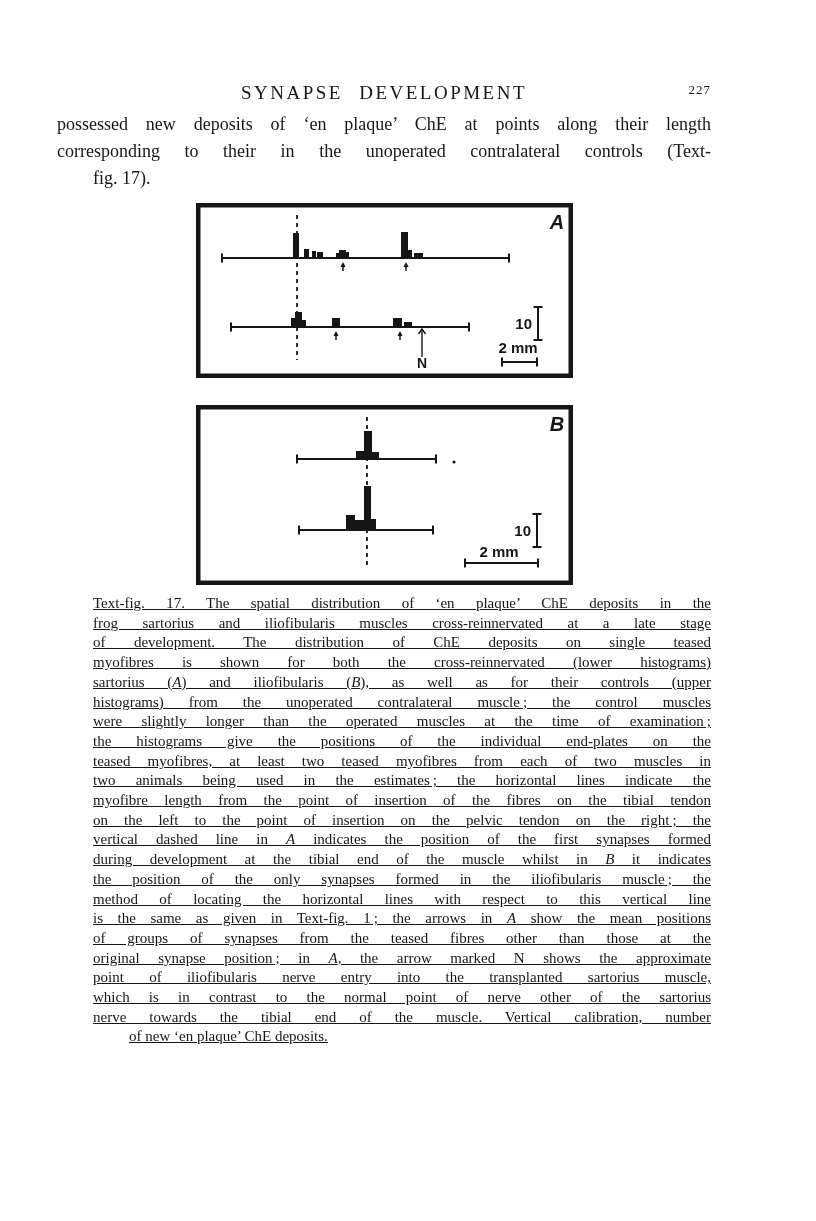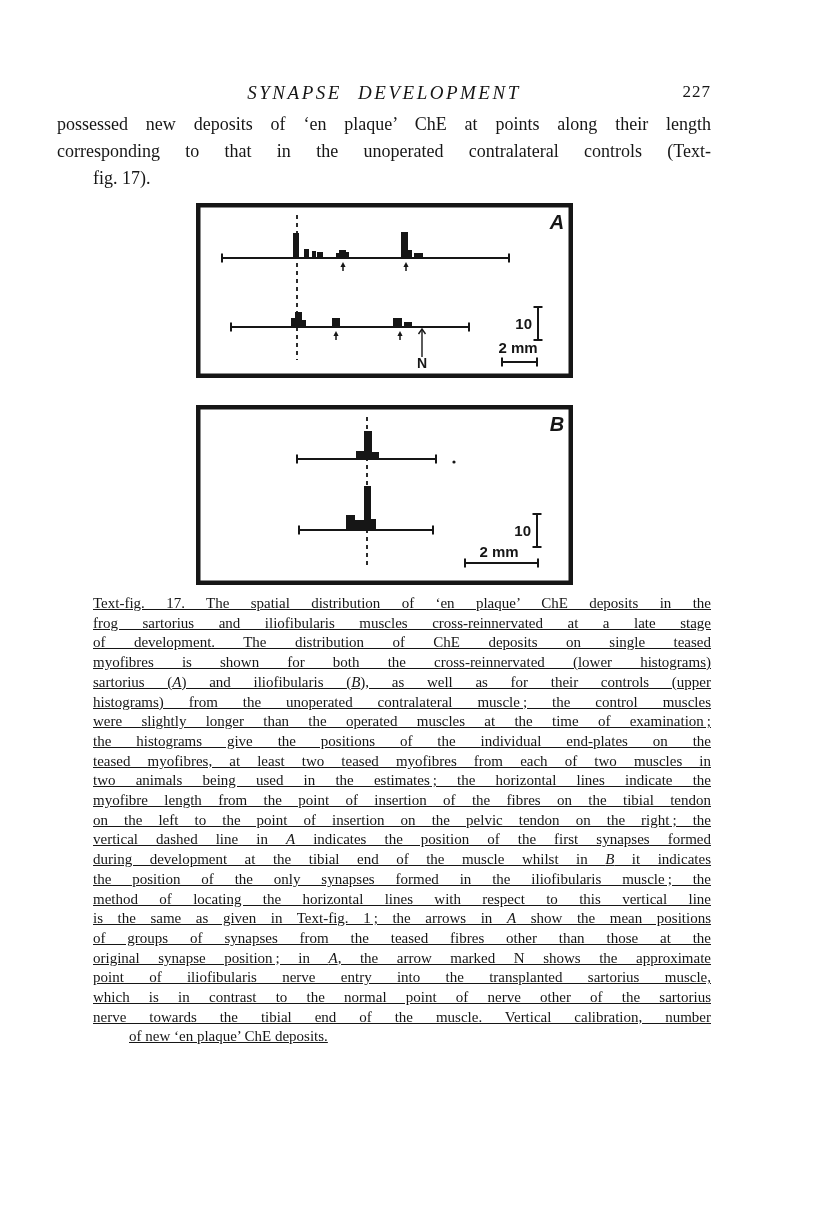--- a/index.html
+++ b/index.html
@@ -9,29 +9,28 @@
     position:relative;
     font-family:"Liberation Serif", serif;
     color:#161616;
     overflow:hidden;
   }
   .header-row{
     position:absolute;left:57px;top:82px;width:654px;height:26px;
   }
   .running-title{
     text-align:center;
-    font-style:italic;
     font-size:19px;
     letter-spacing:2.5px;
     word-spacing:9px;
     white-space:nowrap;
   }
   .page-number{
     position:absolute;right:0;top:0;
-    font-size:17px;
+    font-size:13px;
     letter-spacing:1px;
   }
   .body-paragraph{
     position:absolute;left:57px;top:111px;width:654px;
     font-size:18px;line-height:27px;
   }
   .figure-caption{
     position:absolute;left:93px;top:594px;width:618px;
     font-size:15px;line-height:19.7px;text-decoration:underline;
   }
@@ -56,21 +55,21 @@
 </head>
 <body>
 
 <div class="header-row">
   <div class="running-title">SYNAPSE DEVELOPMENT</div>
   <div class="page-number">227</div>
 </div>
 
 <div class="body-paragraph" id="paragraph">
     <div class="tline"><span>possessed new deposits of ‘en plaque’ ChE at points along their length</span></div>
-    <div class="tline"><span>corresponding to that in the unoperated contralateral controls (Text-</span></div>
+    <div class="tline"><span>corresponding to their in the unoperated contralateral controls (Text-</span></div>
     <div class="tline last"><span>fig. 17).</span></div>
   </div>
 
 <svg id="panelA" class="figure-panel" width="377" height="175" viewBox="0 0 377 175" style="left: 196px; top: 203px;">
     <rect x="2.25" y="2.25" width="372.5" height="170.5" fill="none" stroke="#161616" stroke-width="4.5"></rect>
     <text x="361" y="26" text-anchor="middle" class="panel-label">A</text>
     <line x1="101" y1="12" x2="101" y2="157" stroke="#161616" stroke-width="1.8" stroke-dasharray="4 4"></line>
     <line x1="26" y1="55" x2="313" y2="55" stroke="#161616" stroke-width="2"></line>
     <line x1="26" y1="50.5" x2="26" y2="59.5" stroke="#161616" stroke-width="2"></line>
     <line x1="313" y1="50.5" x2="313" y2="59.5" stroke="#161616" stroke-width="2"></line>

